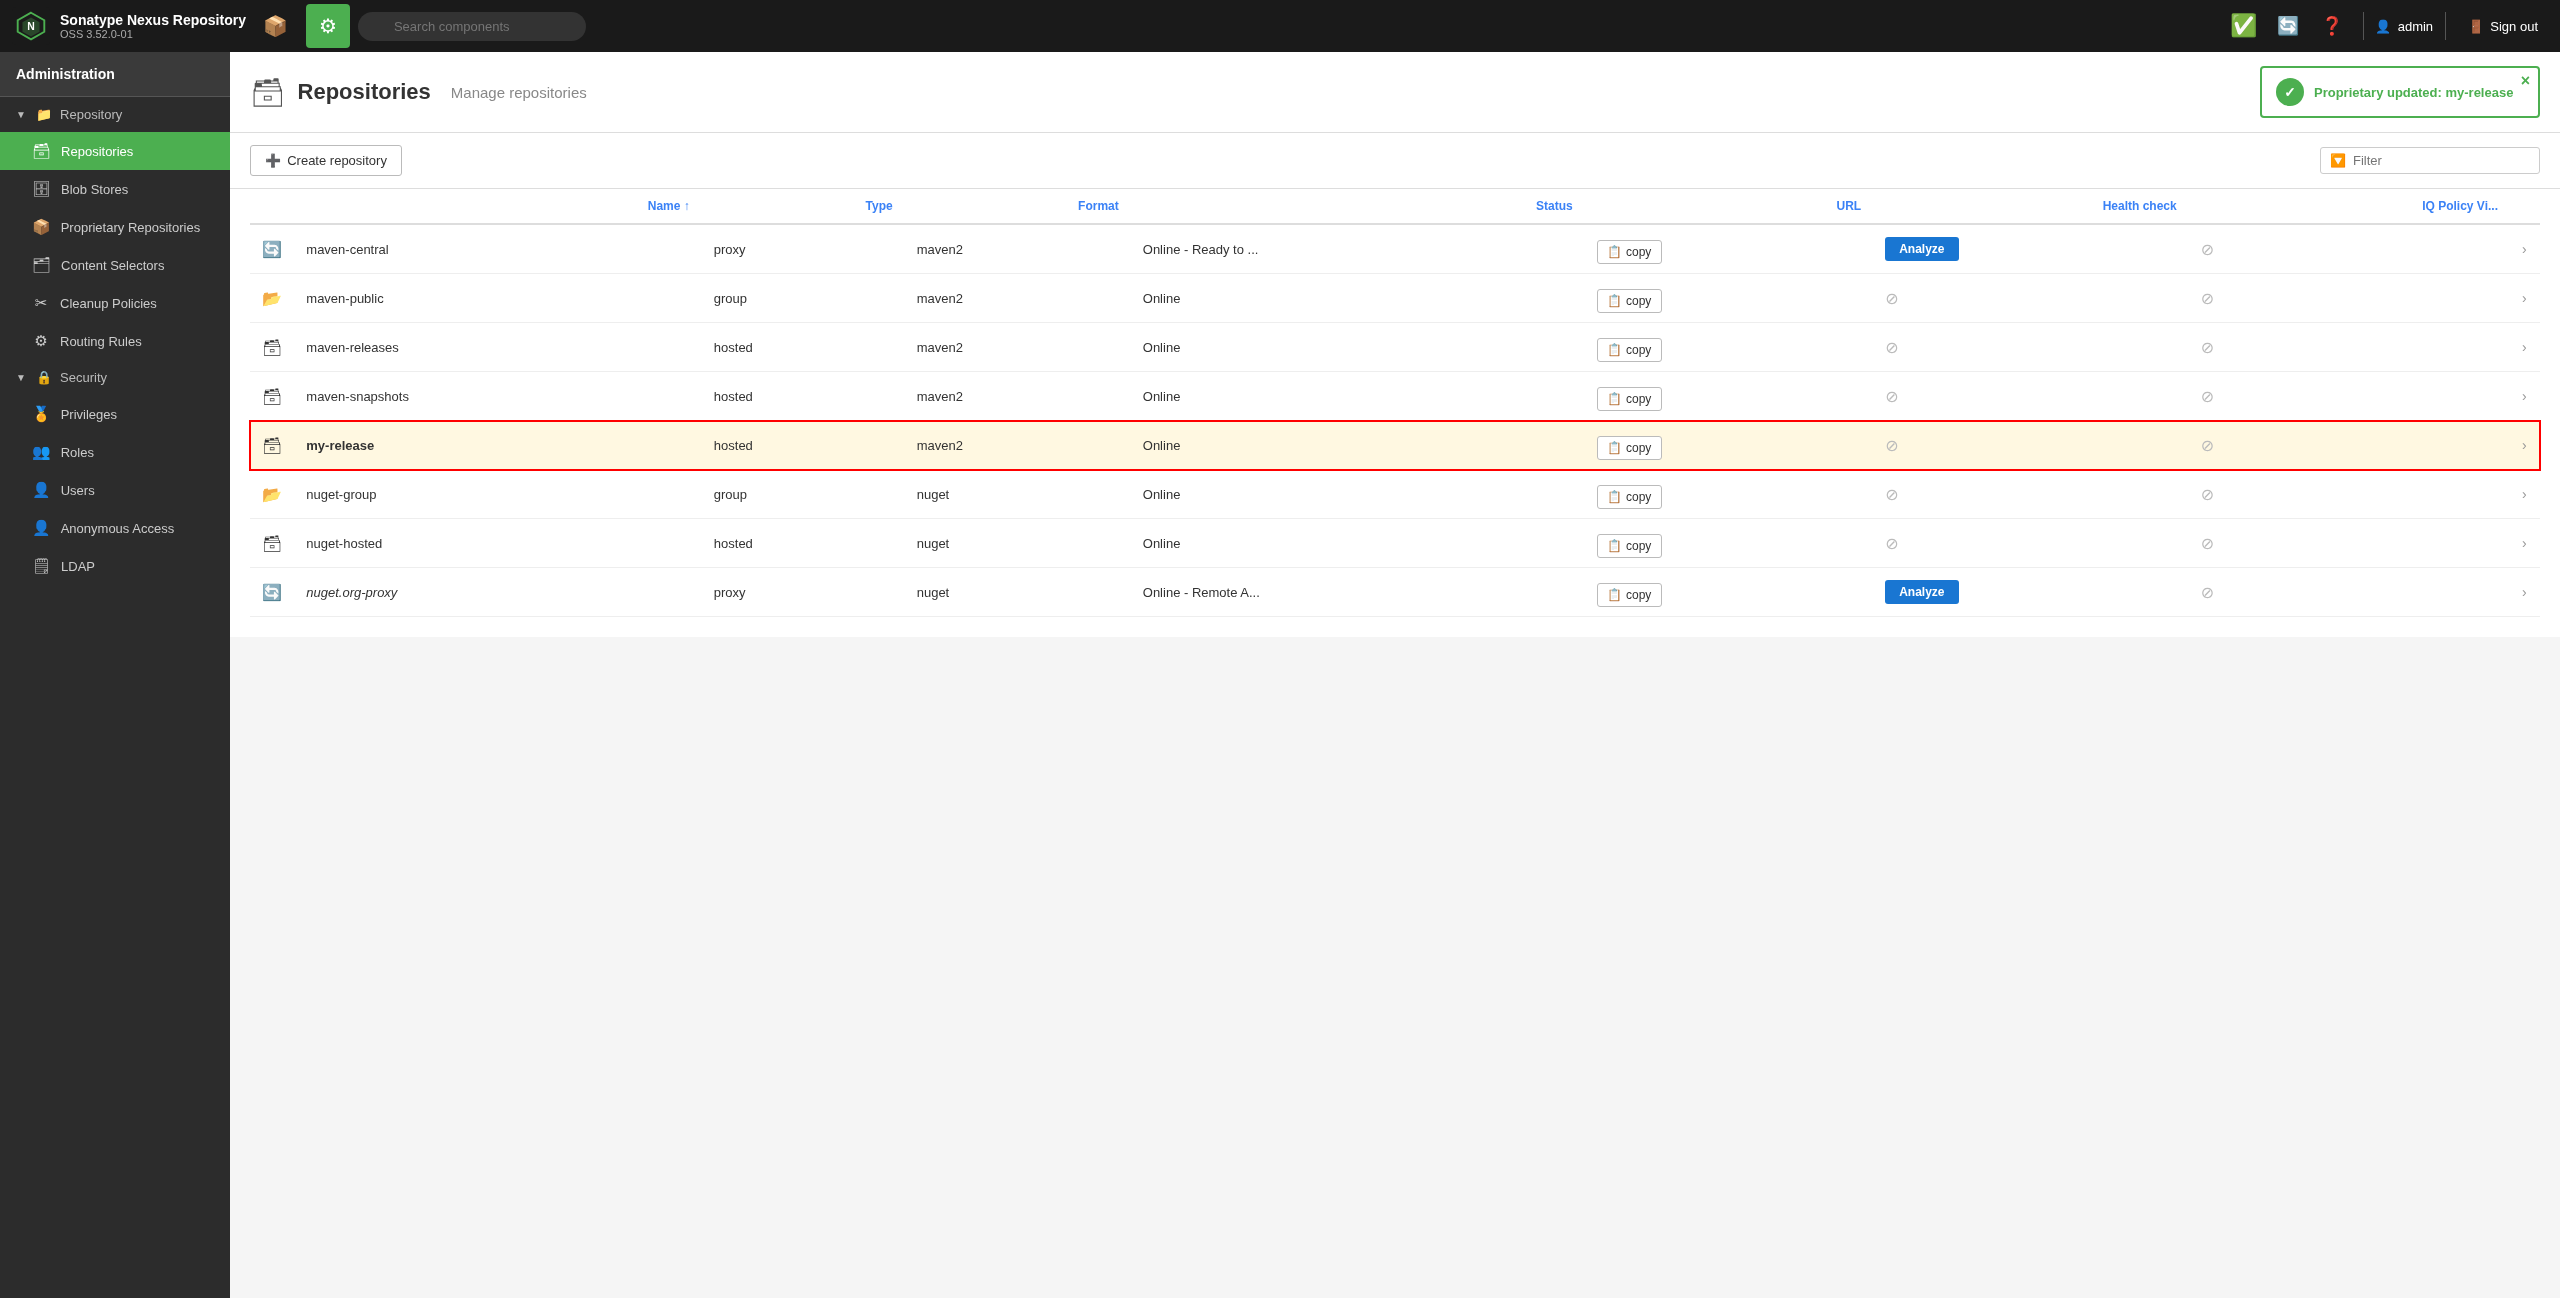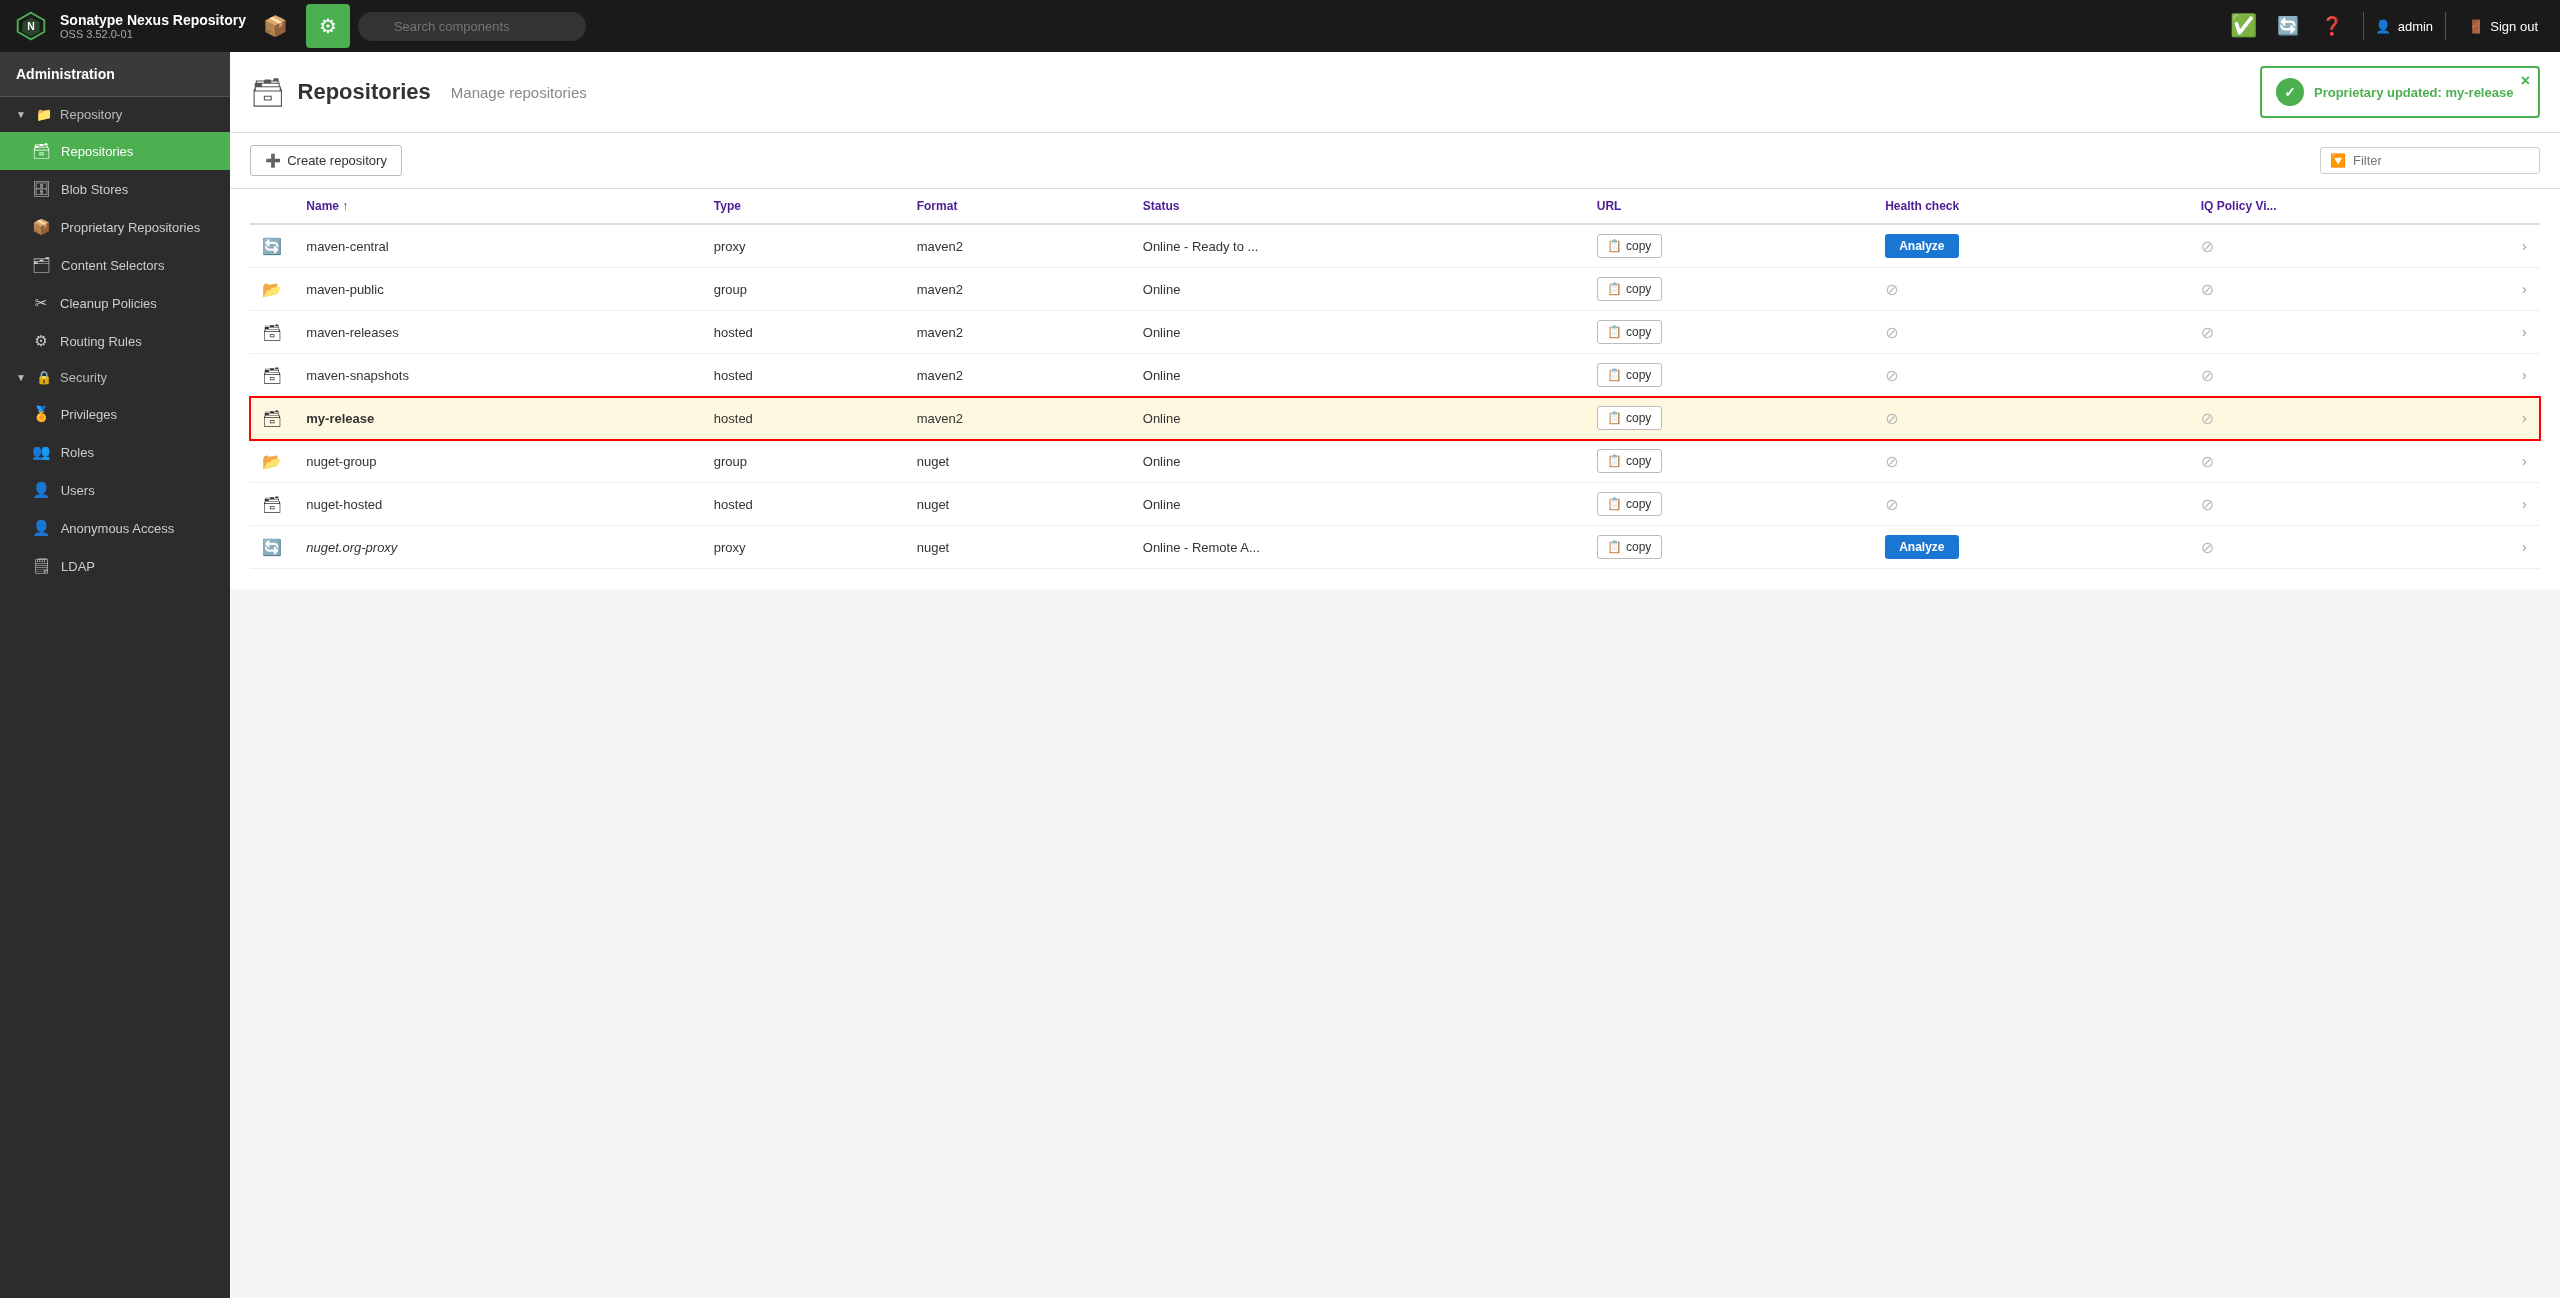--- a/index.html
+++ b/index.html
@@ -288,24 +288,24 @@
     }
     table {
       width: 100%;
       border-collapse: collapse;
       font-size: 13px;
     }
     thead tr {
       border-bottom: 2px solid #ddd;
     }
     th {
-      text-align: left;
+      text-align: right;
       padding: 10px 12px;
       font-weight: bold;
-      color: #4c1d95;
+      color: #3b82f6;
       font-size: 12px;
       text-transform: none;
       background: white;
     }
     th.sortable { cursor: pointer; }
     td {
       padding: 9px 12px;
       color: #333;
       border-bottom: 1px solid #eee;
       vertical-align: middle;
@@ -314,20 +314,21 @@
       display: inline-flex;
       align-items: center;
       gap: 4px;
       background: white;
       border: 1px solid #bbb;
       border-radius: 3px;
       padding: 4px 10px;
       cursor: pointer;
       font-size: 12px;
       color: #333;
+      margin-top: 6px;
     }
     .analyze-btn {
       background: #1976d2;
       color: white;
       border: none;
       border-radius: 3px;
       padding: 5px 14px;
       cursor: pointer;
       font-size: 12px;
       font-weight: bold;

